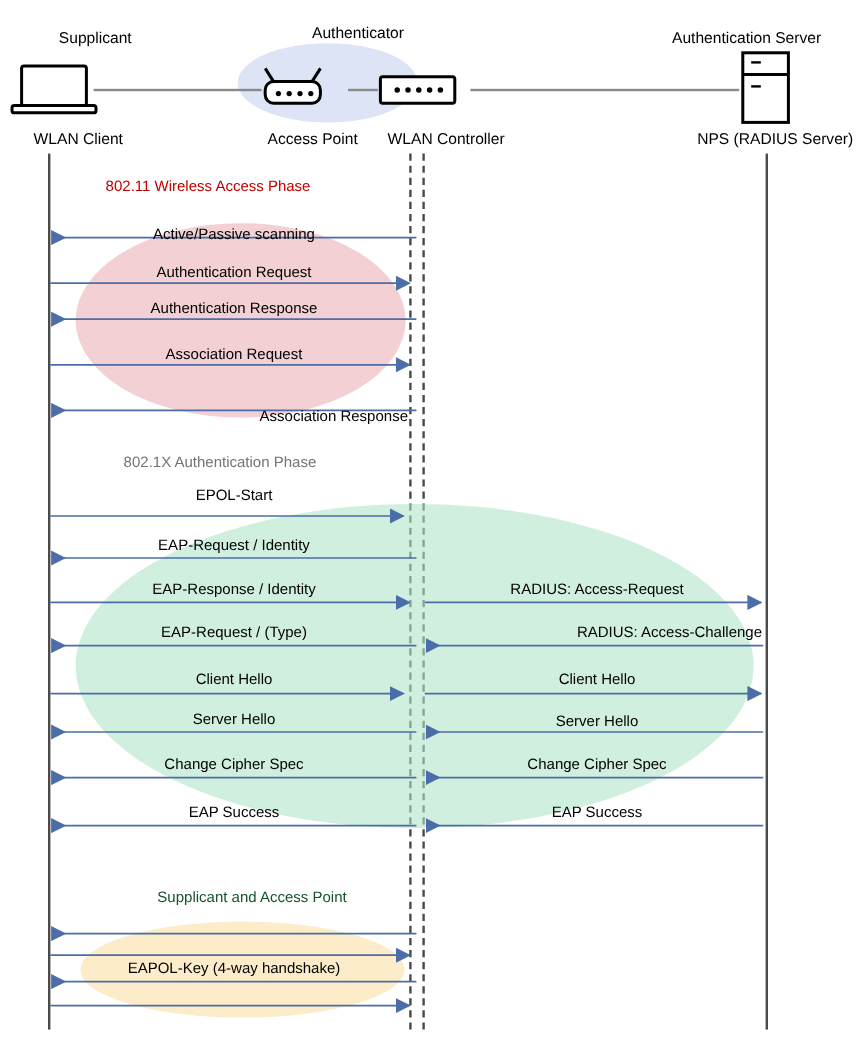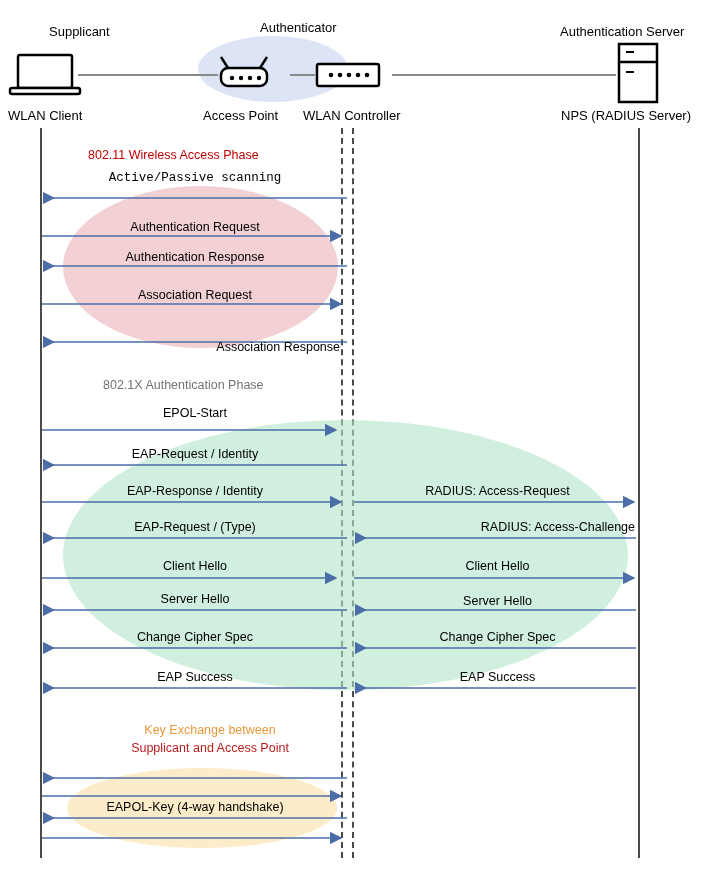--- a/index.html
+++ b/index.html
@@ -22,20 +22,21 @@
     position: absolute;
     font-size: 13px;
     color: #000;
     white-space: nowrap;
   }
   .sub {
     position: absolute;
     font-size: 13px;
     color: #000;
     white-space: nowrap;
+    margin-left: 20px;
   }
   .lifeline {
     position: absolute;
     width: 0;
     border-left: 2px solid #4a4a4a;
   }
   .lifeline.dashed {
     border-left: 2px dashed #4a4a4a;
   }
   .phase-label {
@@ -148,22 +149,21 @@
   <div class="lifeline dashed" style="left:341px; top:128px; height:730px;"></div>
   <div class="lifeline dashed" style="left:352px; top:128px; height:730px;"></div>
   <div class="lifeline" style="left:638px; top:128px; height:730px;"></div>
 
   <div class="blob" style="left:63px; top:186px; width:275px; height:162px; background:rgba(232,170,175,0.55);"></div>
   <div class="blob" style="left:63px; top:420px; width:565px; height:270px; background:rgba(176,229,200,0.6);"></div>
   <div class="blob" style="left:67px; top:768px; width:270px; height:80px; background:rgba(252,229,183,0.75);"></div>
 
   <div class="phase-label" style="left:88px; top:148px; color:#c00000;">802.11 Wireless Access Phase</div>
   <div class="phase-label" style="left:103px; top:378px; color:#737373;">802.1X Authentication Phase</div>
-  <div class="phase-label" style="left:100px; top:723px; width:220px; color:#e8973a;">Key Exchange between</div>
-  <div class="phase-label" style="left:100px; top:741px; width:220px; color:#b91c1c;">Supplicant and Access Point</div>
+  <div class="phase-label" style="left:100px; top:741px; width:220px; color:#14532d;">Supplicant and Access Point</div>
 
   <svg class="arrows" viewBox="0 0 713 875">
     <defs>
       <marker id="arrL" markerWidth="9" markerHeight="9" refX="8" refY="4.5" orient="auto">
         <path d="M9,0 L9,9 L0,4.5 z" fill="#4b6ea8"></path>
       </marker>
       <marker id="arrR" markerWidth="9" markerHeight="9" refX="8" refY="4.5" orient="auto">
         <path d="M0,0 L0,9 L9,4.5 z" fill="#4b6ea8"></path>
       </marker>
     </defs>
@@ -190,21 +190,21 @@
       <line x1="347" y1="688" x2="44" y2="688" marker-end="url(#arrL)"></line>
       <line x1="636" y1="688" x2="356" y2="688" marker-end="url(#arrL)"></line>
 
       <line x1="347" y1="778" x2="44" y2="778" marker-end="url(#arrL)"></line>
       <line x1="42" y1="796" x2="341" y2="796" marker-end="url(#arrR)"></line>
       <line x1="347" y1="818" x2="44" y2="818" marker-end="url(#arrL)"></line>
       <line x1="42" y1="838" x2="341" y2="838" marker-end="url(#arrR)"></line>
     </g>
   </svg>
 
-  <div class="msg-label" style="left:50px; top:171px; width:290px;font-family:Liberation Mono, monospace;">Active/Passive scanning</div>
+  <div class="msg-label" style="left:50px; top:188px; width:290px;">Active/Passive scanning</div>
   <div class="msg-label" style="left:50px; top:220px; width:290px;">Authentication Request</div>
   <div class="msg-label" style="left:50px; top:250px; width:290px;">Authentication Response</div>
   <div class="msg-label" style="left:50px; top:288px; width:290px;">Association Request</div>
   <div class="msg-label" style="left:50px; top:340px; width:290px;text-align:right;">Association Response</div>
 
   <div class="msg-label" style="left:50px; top:406px; width:290px;">EPOL-Start</div>
   <div class="msg-label" style="left:50px; top:447px; width:290px;">EAP-Request / Identity</div>
   <div class="msg-label" style="left:50px; top:484px; width:290px;">EAP-Response / Identity</div>
   <div class="msg-label" style="left:50px; top:520px; width:290px;">EAP-Request / (Type)</div>
   <div class="msg-label" style="left:50px; top:559px; width:290px;">Client Hello</div>

